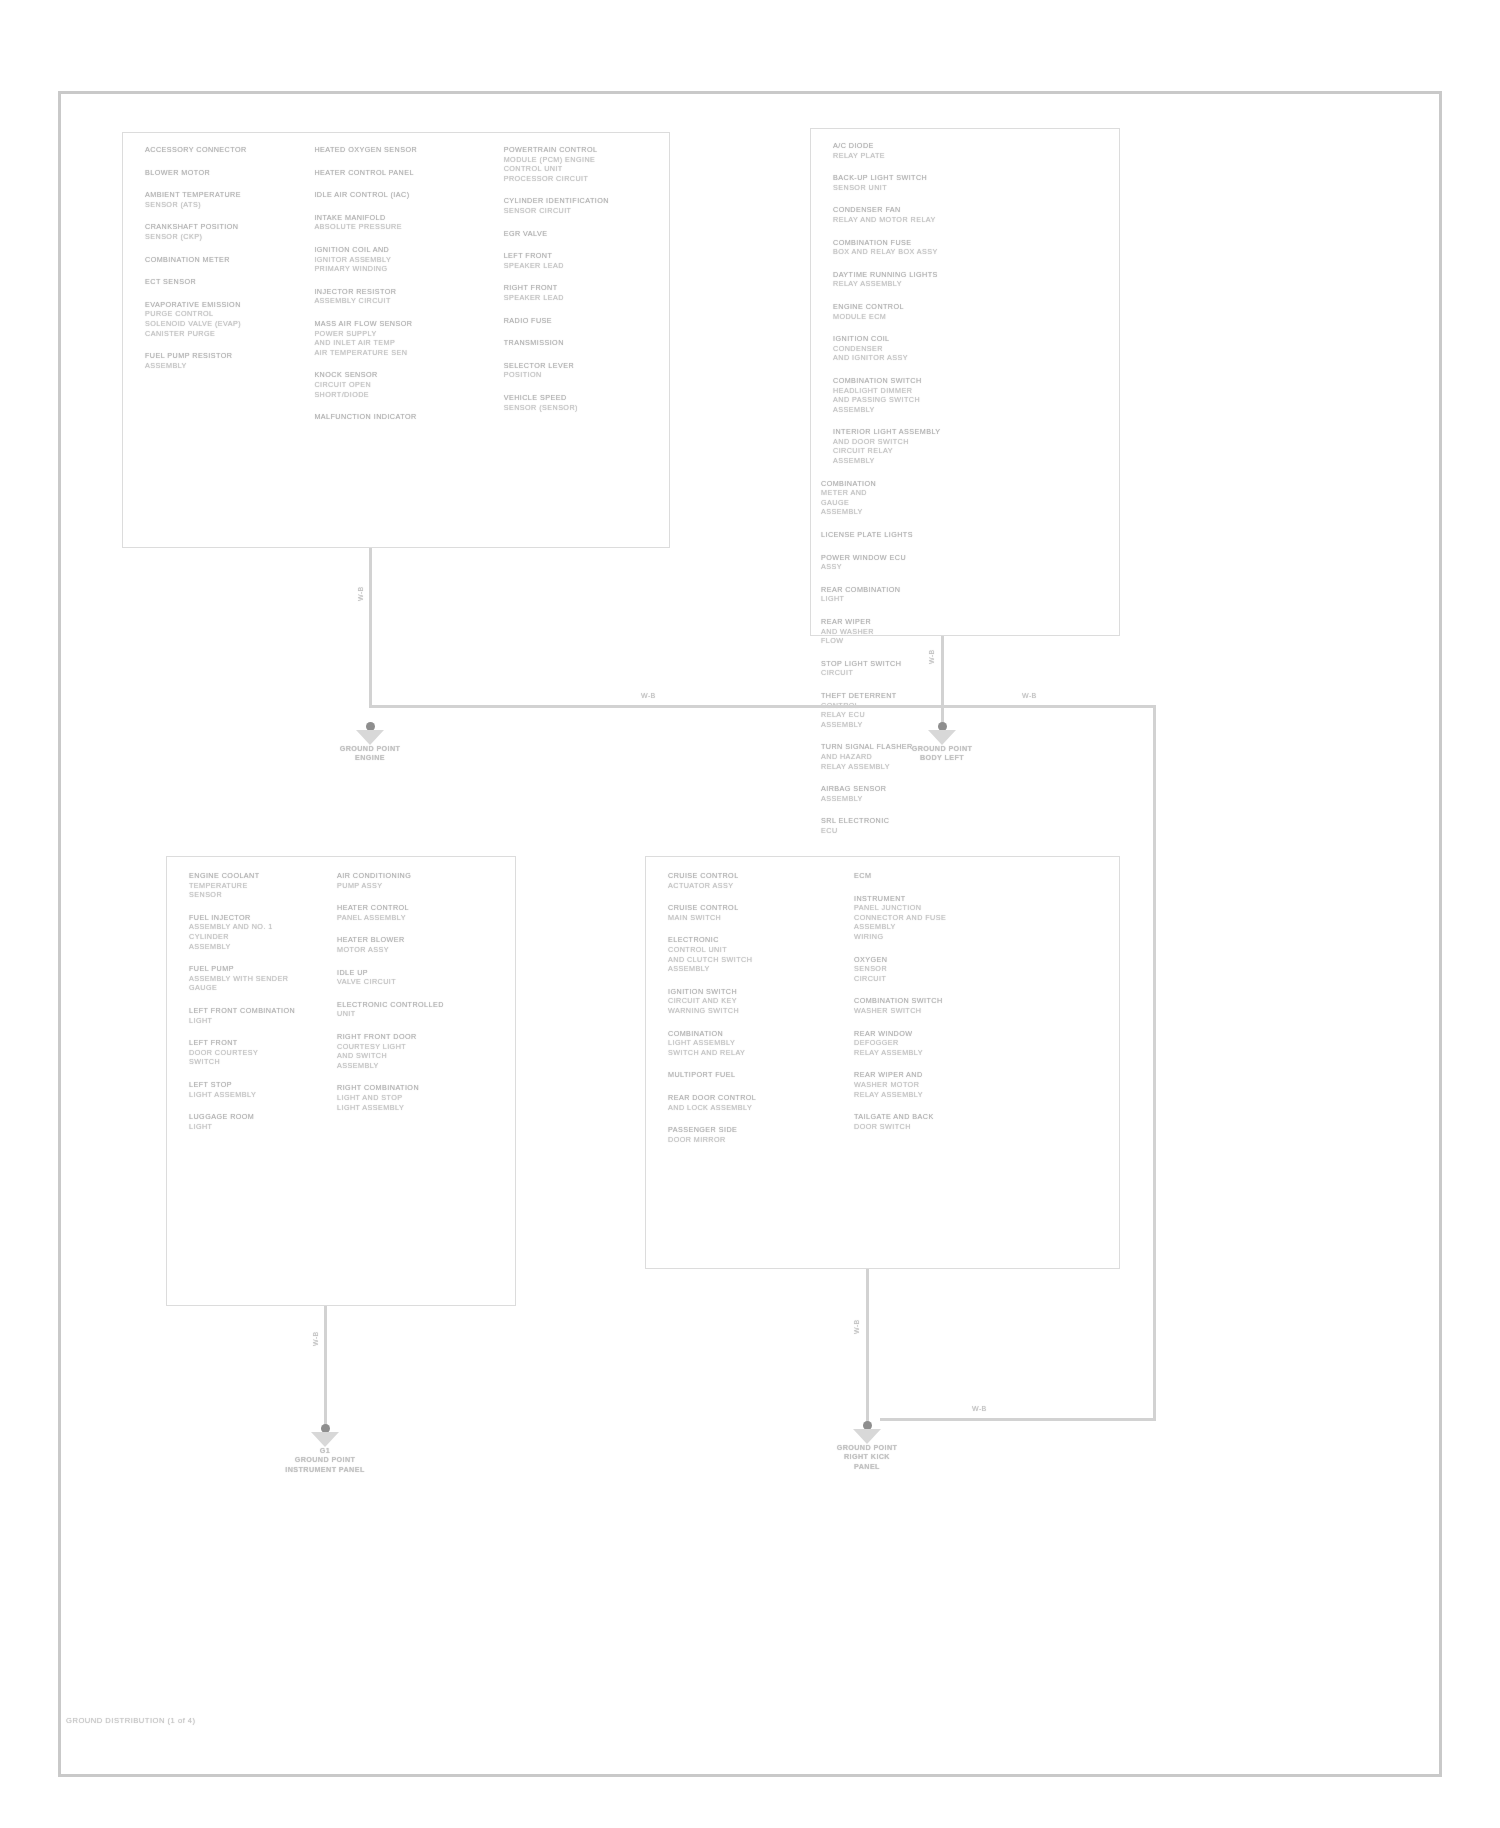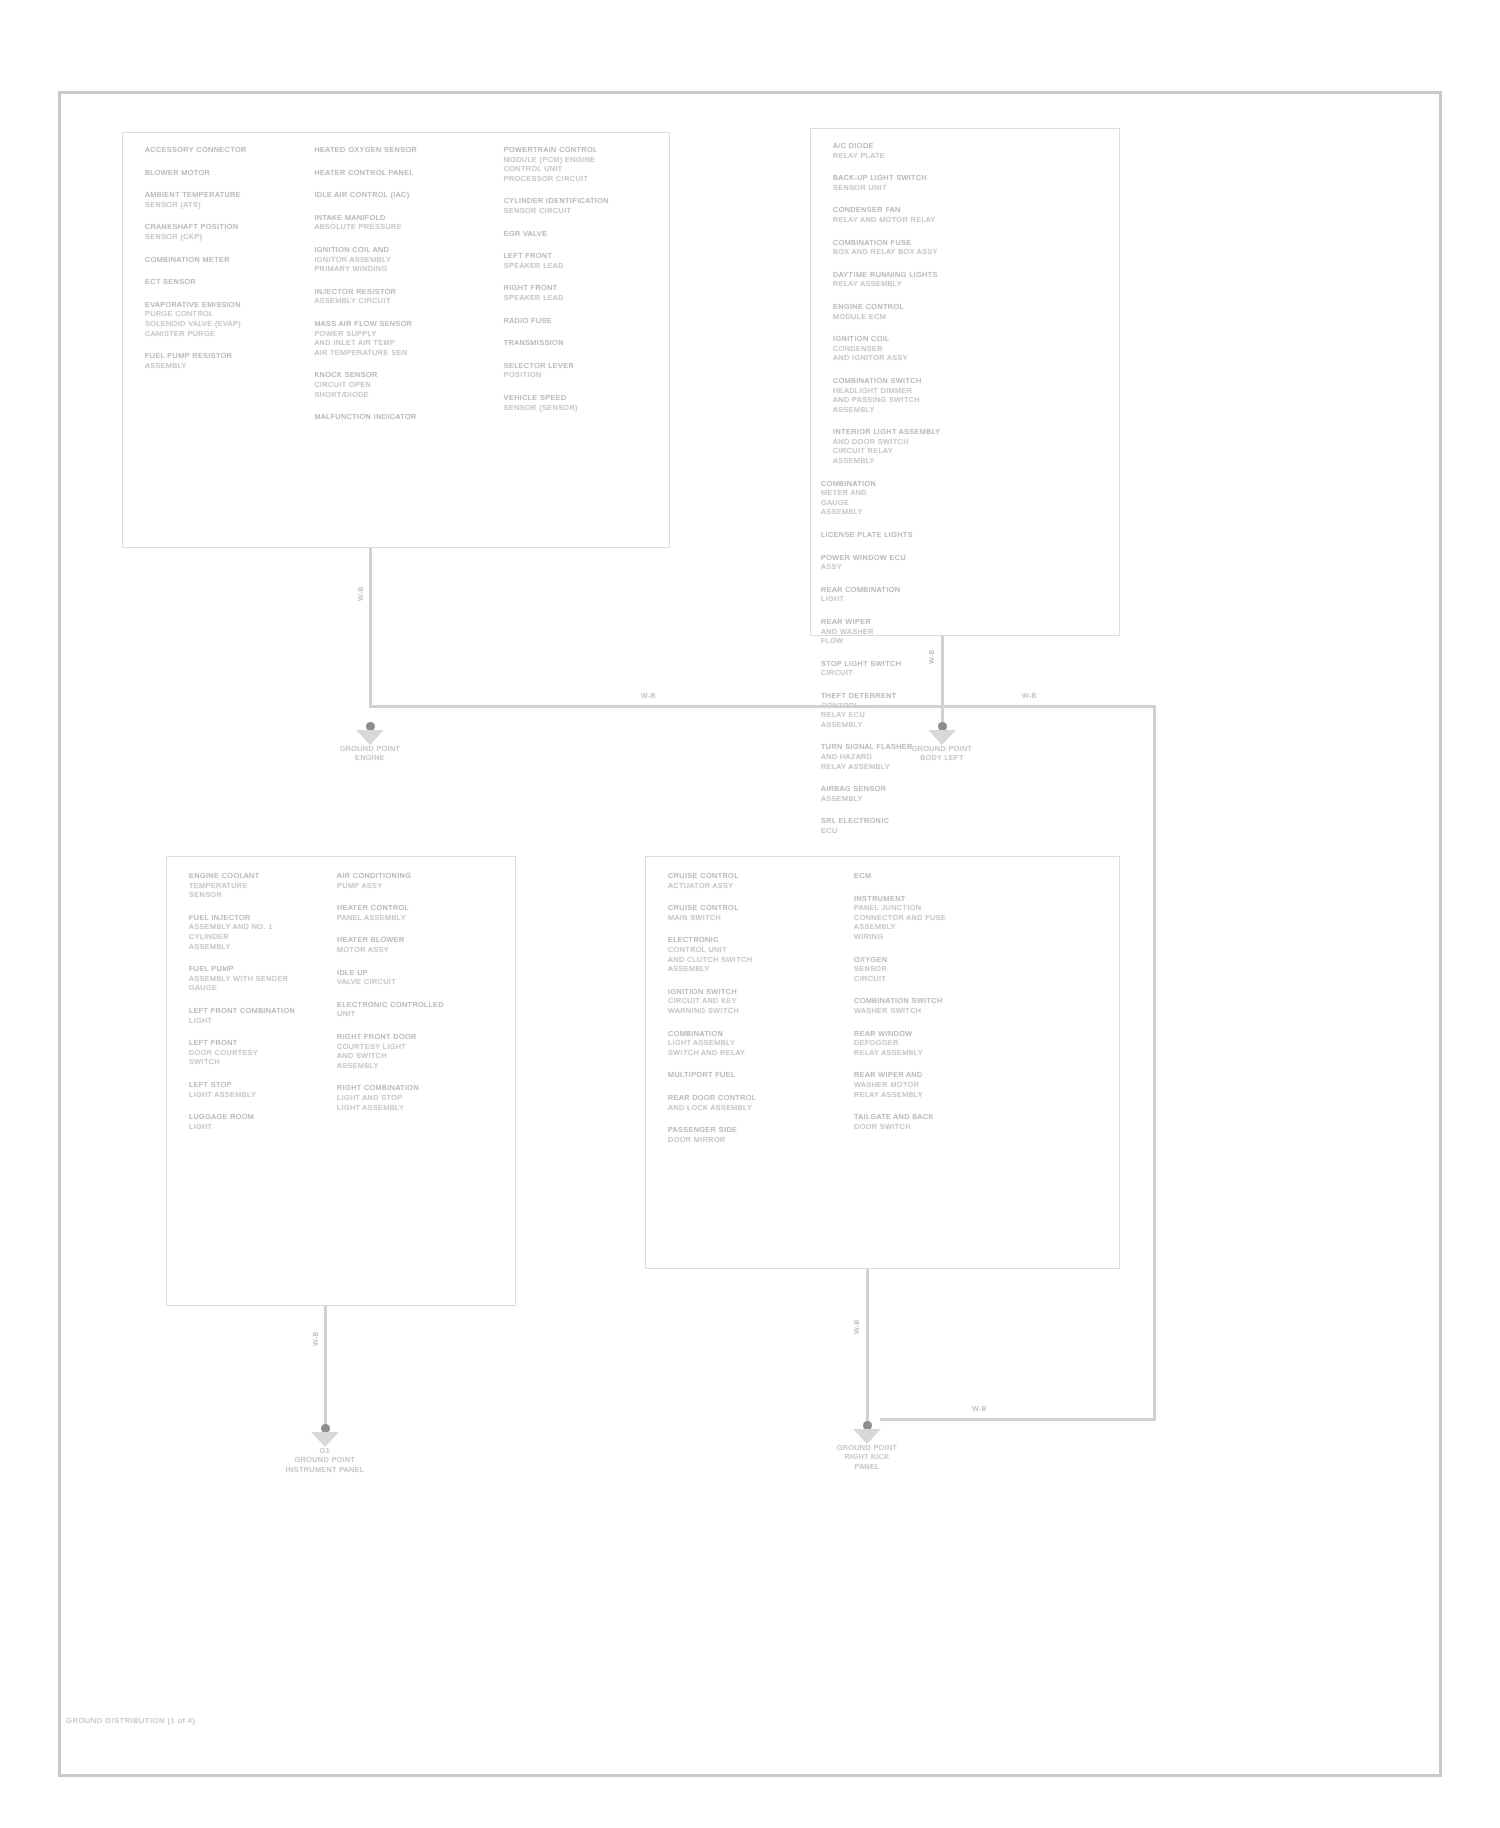--- a/index.html
+++ b/index.html
@@ -33,21 +33,21 @@
 
   
   .gnd{position:absolute;width:140px;}
   .gnd .dot{position:absolute;left:66px;top:0;width:9px;height:9px;
             border-radius:50%;background:#8e8e8e;}
   .gnd .wedge{position:absolute;left:56px;top:8px;width:0;height:0;
               border-left:14px solid transparent;border-right:14px solid transparent;
               border-top:15px solid #d8d8d8;}
   .gnd .cap{position:absolute;left:0;top:22px;width:140px;text-align:center;}
   .gnd .cap span{display:block;color:#c2c2c2;font-size:7.2px;line-height:9.4px;
-                 letter-spacing:.4px;text-shadow:0 0 1.1px rgba(195,195,195,.85);}
+                 letter-spacing:.4px;text-shadow:0 0 1.1px rgba(195,195,195,.85);font-weight:bold;}
 
   .footer{position:absolute;color:#c6c6c6;font-size:7.6px;letter-spacing:.5px;
           white-space:nowrap;text-shadow:0 0 1.1px rgba(198,198,198,.8);}
 </style>
 </head>
 <body>
 
 <div id="page">
   <div class="frame"></div>
 

